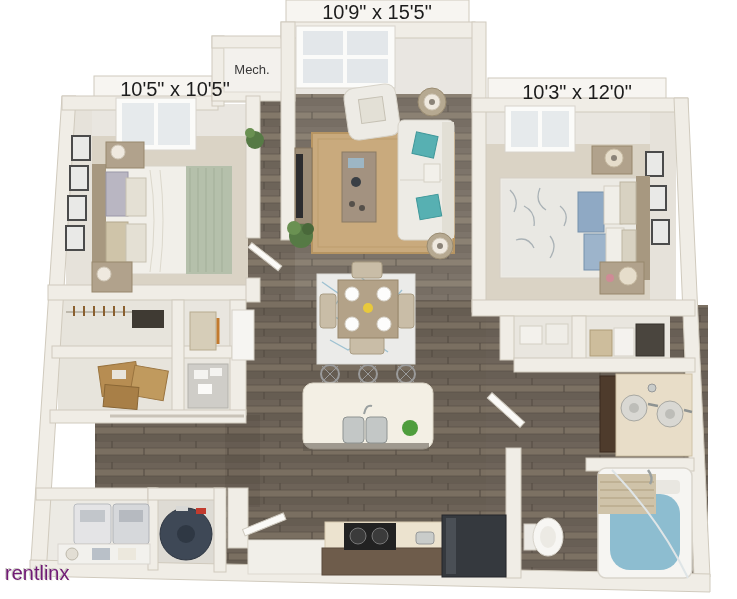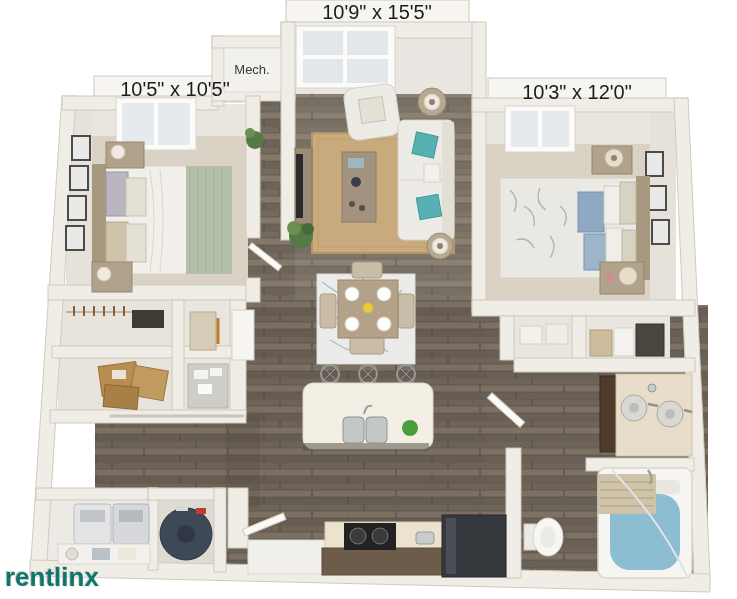--- a/index.html
+++ b/index.html
@@ -1,22 +1,22 @@
 <!DOCTYPE html>
 <html><head>
 <meta charset="utf-8">
 <style>
   html,body{margin:0;padding:0;background:#ffffff;}
   .stage{position:relative;width:737px;height:599px;background:#fff;overflow:hidden;
          font-family:"Liberation Sans",sans-serif;}
   svg{display:block;}
   .dim-label{font-family:"Liberation Sans",sans-serif;font-size:20px;fill:#1c1c1c;}
   .mech-label{font-family:"Liberation Sans",sans-serif;font-size:13px;fill:#3a3a3a;}
-  .watermark{position:absolute;left:5px;top:562px;font-size:26px;font-weight:700;
-             letter-spacing:0px;color:#0f766e;
+  .watermark{position:absolute;left:5px;top:562px;font-size:20px;font-weight:400;
+             letter-spacing:0px;color:#701a75;
              text-shadow:1px 1px 0 #f2f0ec,-1px -1px 0 #c9c6c0;}
 </style>
 </head>
 <body>
 
 <div class="stage">
 <svg width="737" height="599" viewBox="0 0 737 599">
   <defs>
     <pattern id="wood" width="84" height="21" patternUnits="userSpaceOnUse">
       <rect width="84" height="21" fill="#7a7065"></rect>

